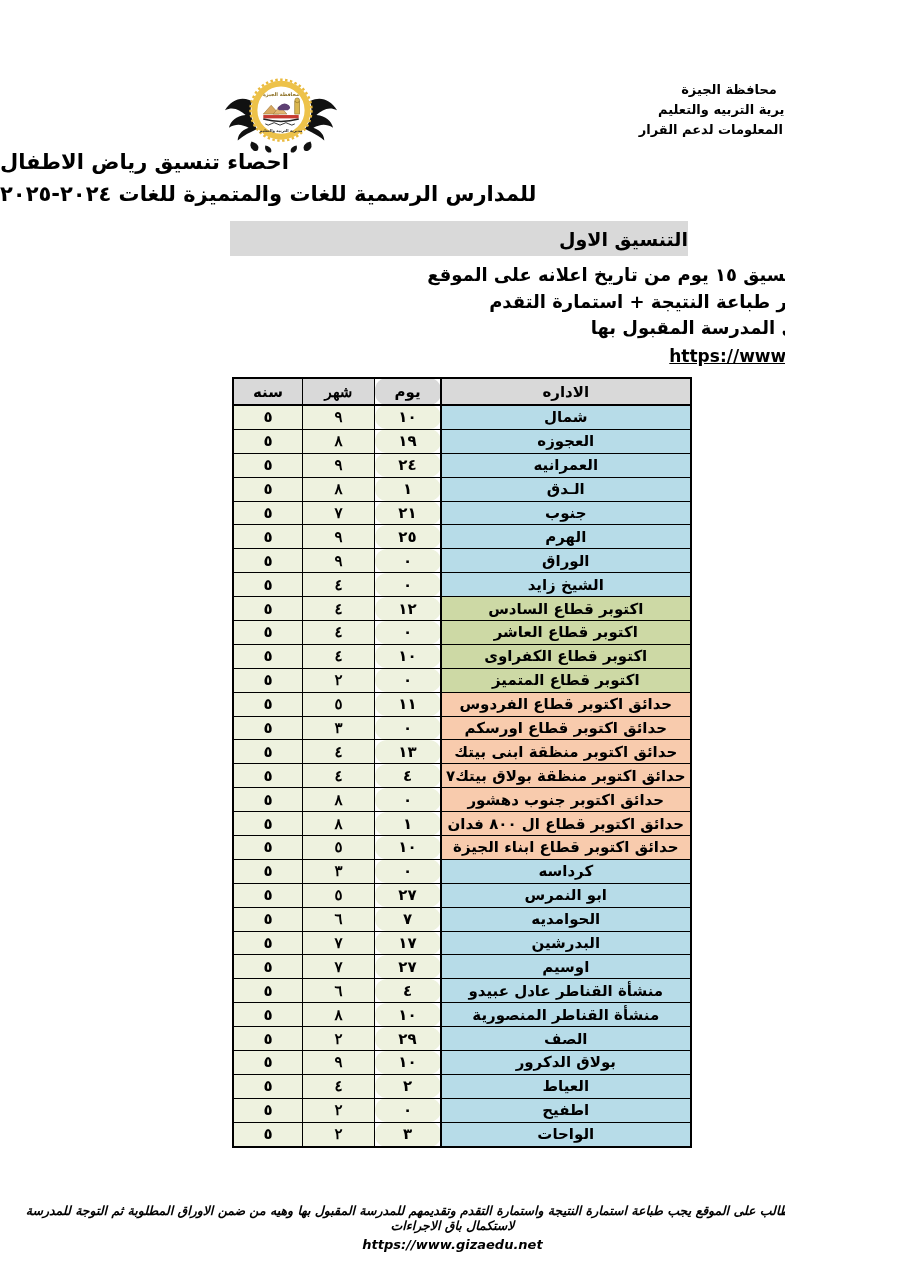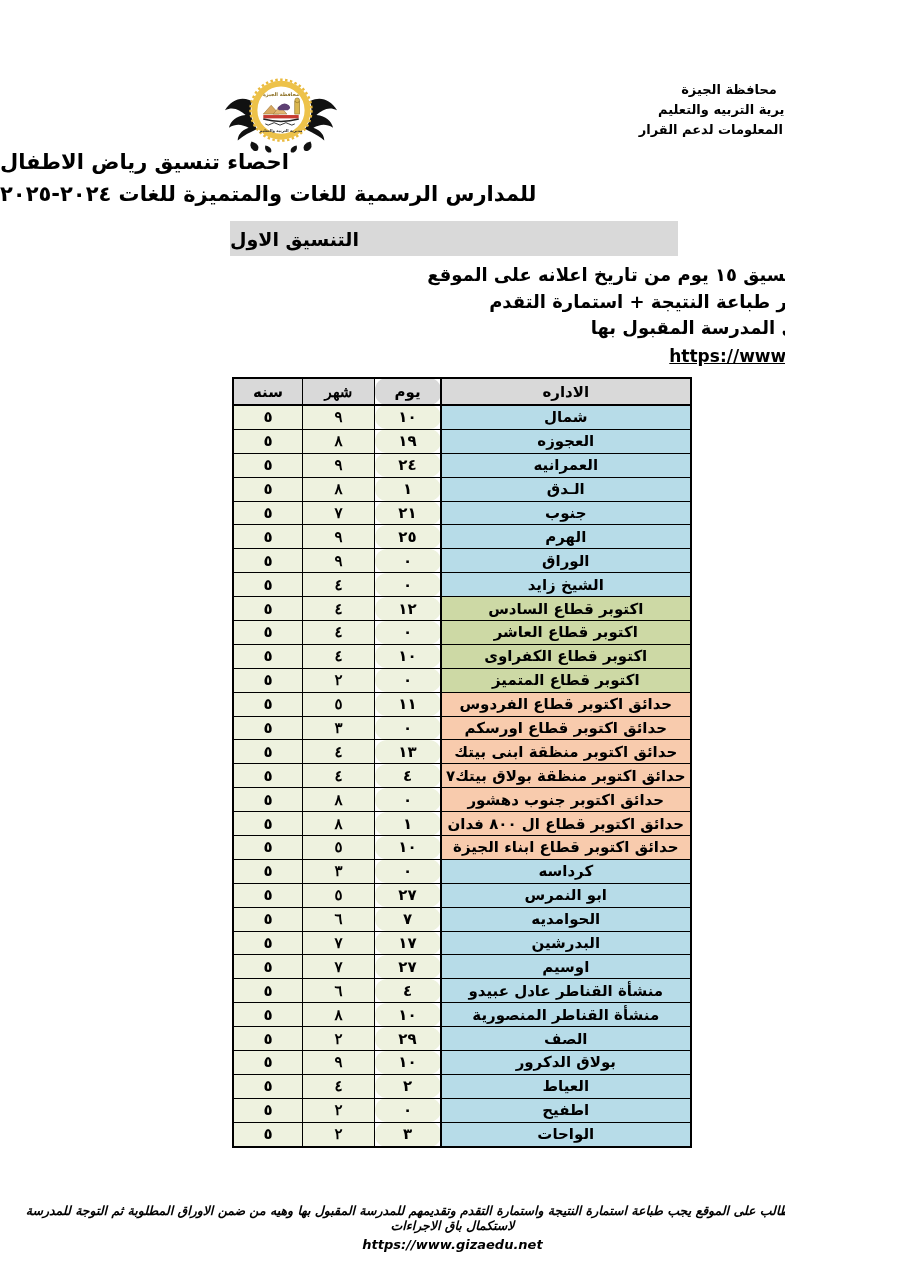--- a/index.html
+++ b/index.html
@@ -11,22 +11,22 @@
   .org-block{
     position:absolute;top:80px;left:615px;width:228px;
     text-align:center;font-size:13px;font-weight:bold;line-height:1.55;
   }
   .logo-wrap{position:absolute;top:68px;left:222px;width:118px;height:100px;}
   
   .title-block{position:absolute;top:147px;left:0;width:905px;text-align:left;
     font-weight:bold;font-size:21px;line-height:1.5;}
   .banner{
     position:absolute;top:221px;left:230px;width:448px;height:35px;
-    display:flex;align-items:center;justify-content:flex-end;
-    background:var(--banner,#d9d9d9);font-weight:bold;font-size:19px;
+    display:flex;align-items:center;justify-content:flex-start;
+    background:var(--banner,#d9d9d9);font-weight:bold;font-size:19px;padding-left:10px;
   }
   .notice-block{position:absolute;top:262px;left:0;width:905px;text-align:right;
     font-weight:bold;font-size:18px;line-height:1.48;}
   .notice-link{display:inline-block;margin-top:2px;color:#000;text-decoration:underline;
     font-size:17px;font-weight:bold;direction:ltr;}
   
   .sched-table{
     position:absolute;top:377px;left:232px;border-collapse:collapse;
     direction:rtl;table-layout:fixed;
   }

